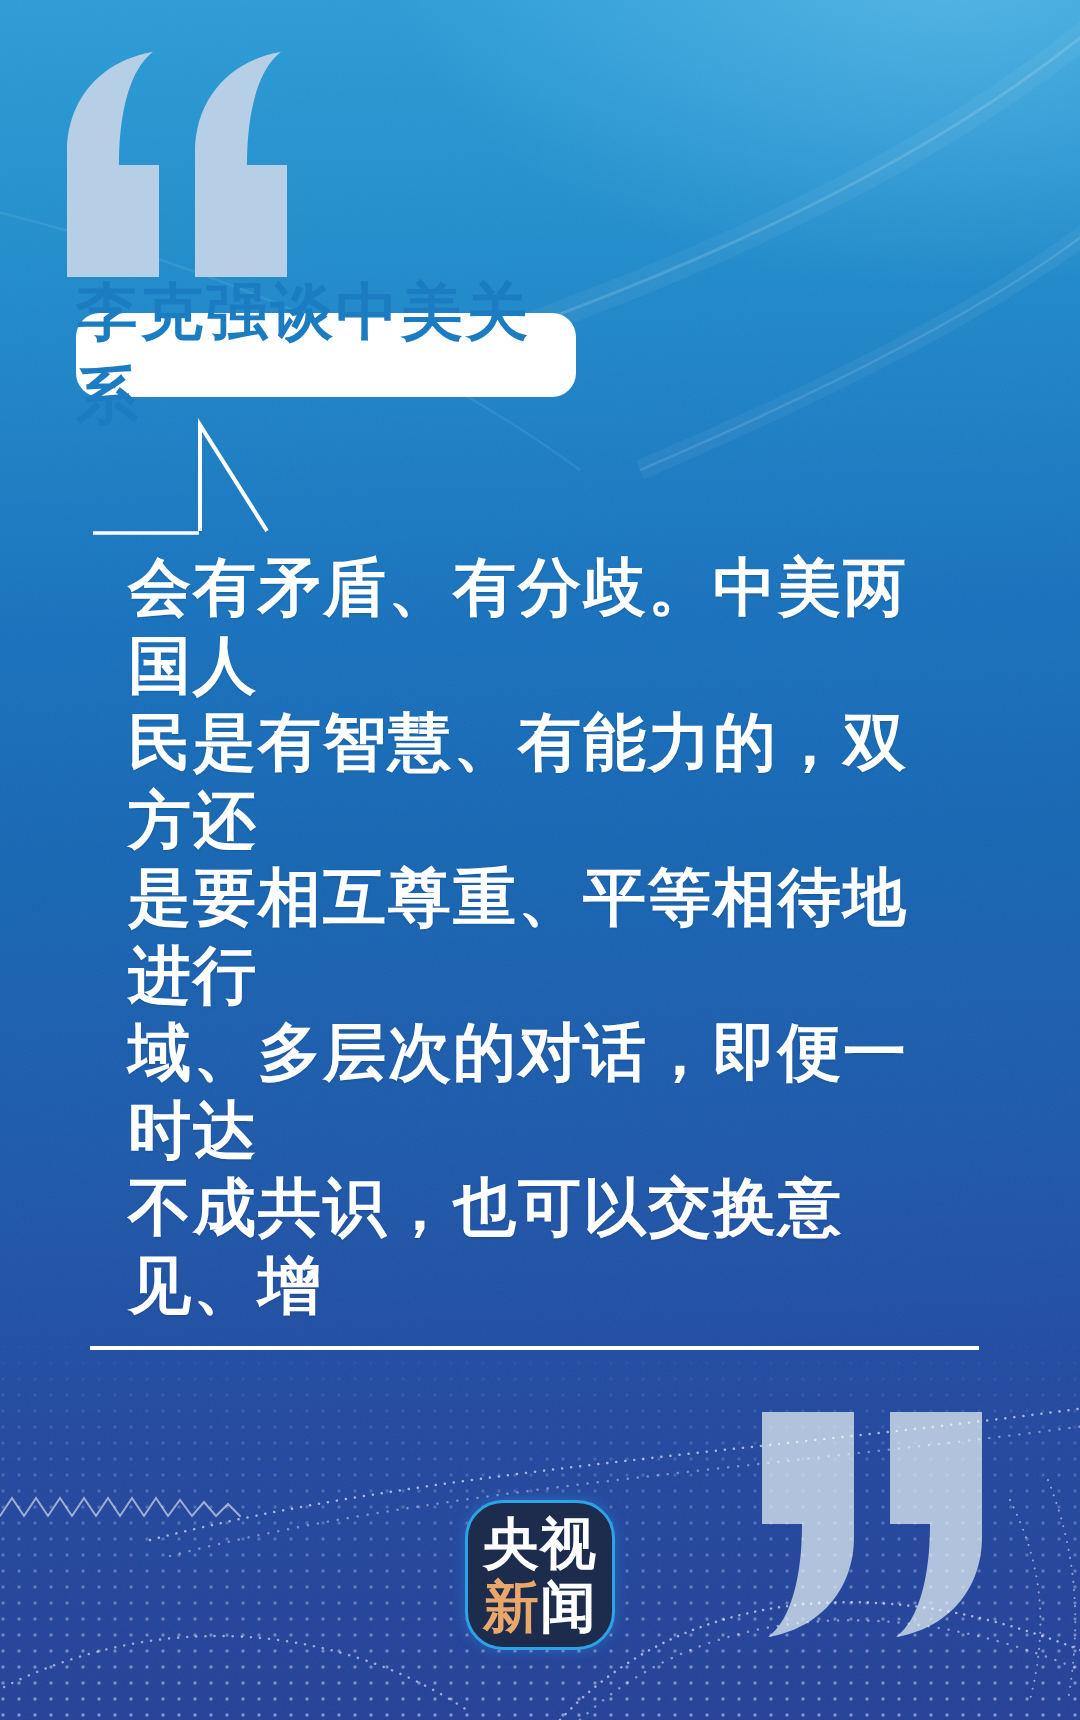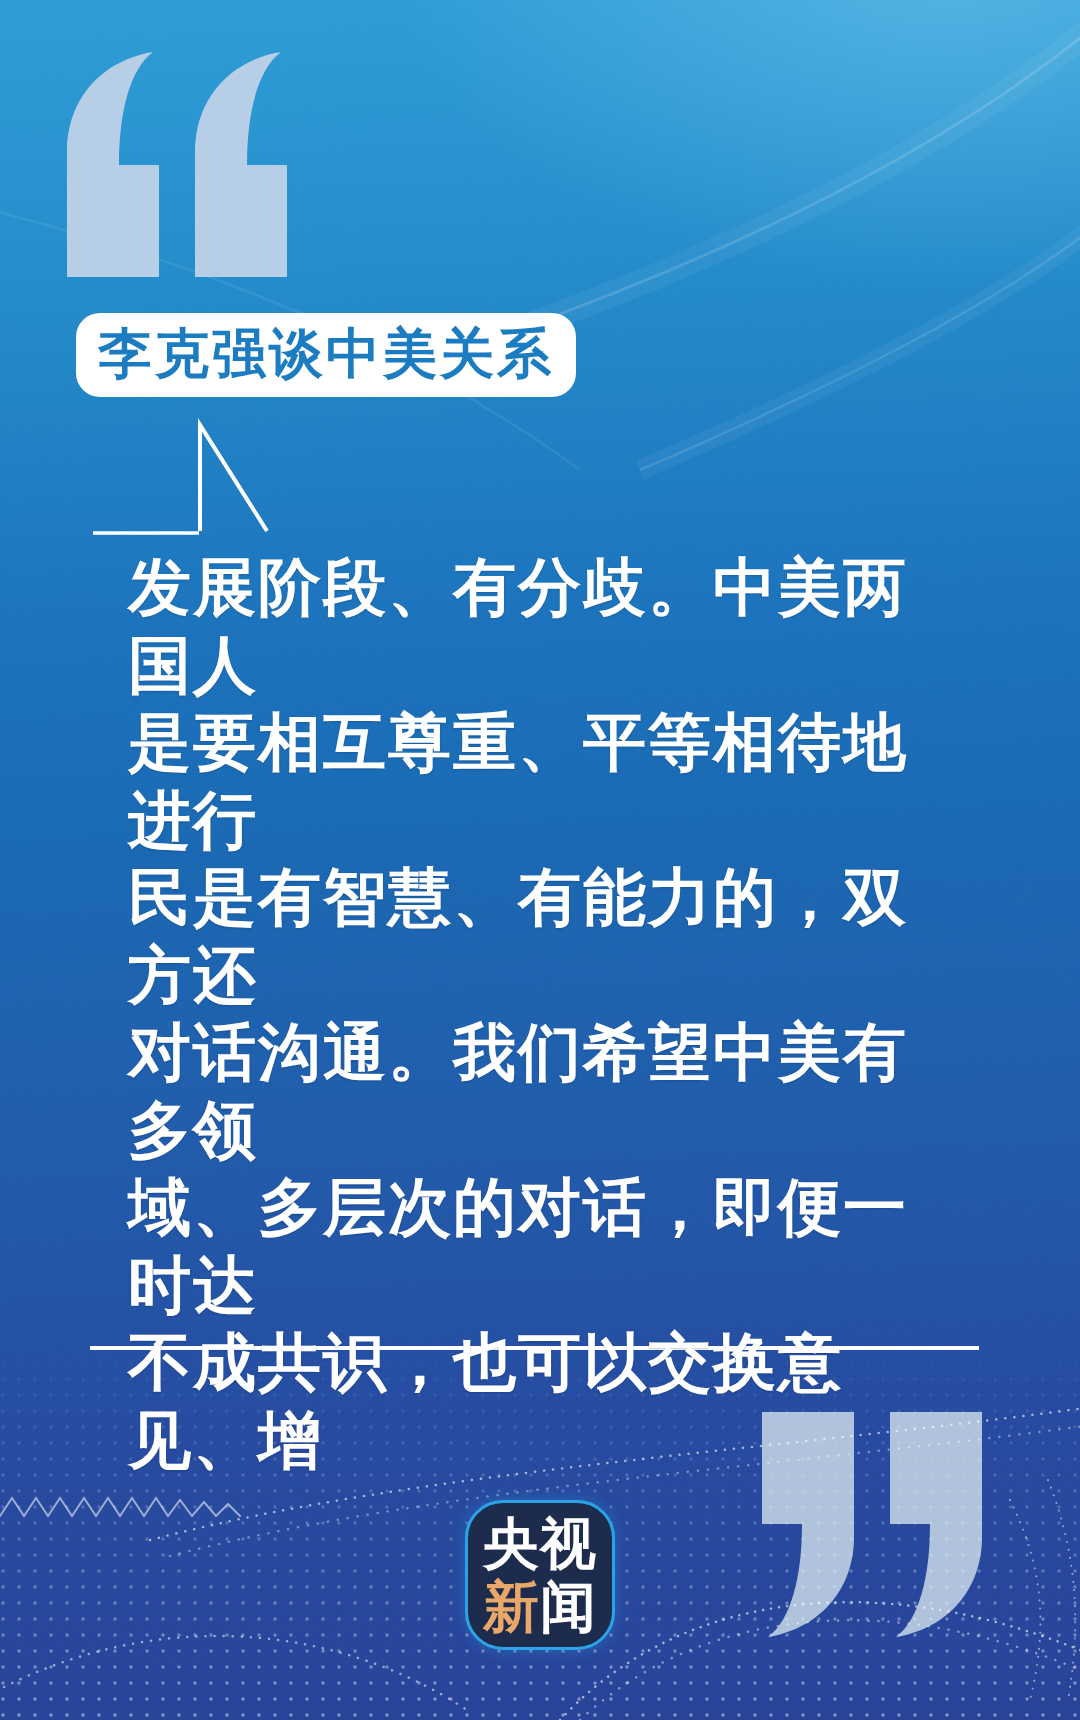--- a/index.html
+++ b/index.html
@@ -29,21 +29,21 @@
 
   .title-badge{
     left:76px;top:313px;z-index:4;
     width:500px;height:84px;
     background:var(--badge-bg);
     border-radius:24px;
     display:flex;align-items:center;justify-content:center;
   }
   .title-badge span{
     color:var(--badge-text);
-    font-size:54px;font-weight:900;letter-spacing:3px;
+    font-size:62px;font-weight:900;letter-spacing:3px;
     font-family:"Liberation Sans", sans-serif;
     transform:translateY(-1px);
   }
 
   .bubble-svg{left:0;top:0;z-index:3;pointer-events:none;}
 
   .quote-text{
     left:128px;top:549px;z-index:4;
     width:800px;
     color:var(--quote-text);
@@ -165,24 +165,23 @@
     </defs>
     <path d="M93,533 H199" stroke="#ffffff" stroke-width="3.5"></path>
     <path d="M267,533 H982" stroke="url(#topFade)" stroke-width="3.5"></path>
     <path d="M93,533 V808" stroke="url(#leftFade)" stroke-width="3.5"></path>
     <path d="M977,1072 V1346" stroke="url(#rightFade)" stroke-width="3.5"></path>
     <path d="M90,1348 H979" stroke="#ffffff" stroke-width="4"></path>
     <path d="M200,531 V425 L267,531" fill="none" stroke="#ffffff" stroke-width="4"></path>
   </svg>
 
   <div class="abs quote-text">
-    <div>发展阶段、有分歧。中美两国人</div>
+    <div>会有矛盾、有分歧。中美两国人</div>
+    <div>民是有智慧、有能力的，双方还</div>
     <div>是要相互尊重、平等相待地进行</div>
-    <div>民是有智慧、有能力的，双方还</div>
-    <div>对话沟通。我们希望中美有多领</div>
     <div>域、多层次的对话，即便一时达</div>
     <div>不成共识，也可以交换意见、增</div>
 
   </div>
 
   <div class="abs logo">
     <div class="logo-row">
       <span>央</span>
       <span>视</span>
     </div>

